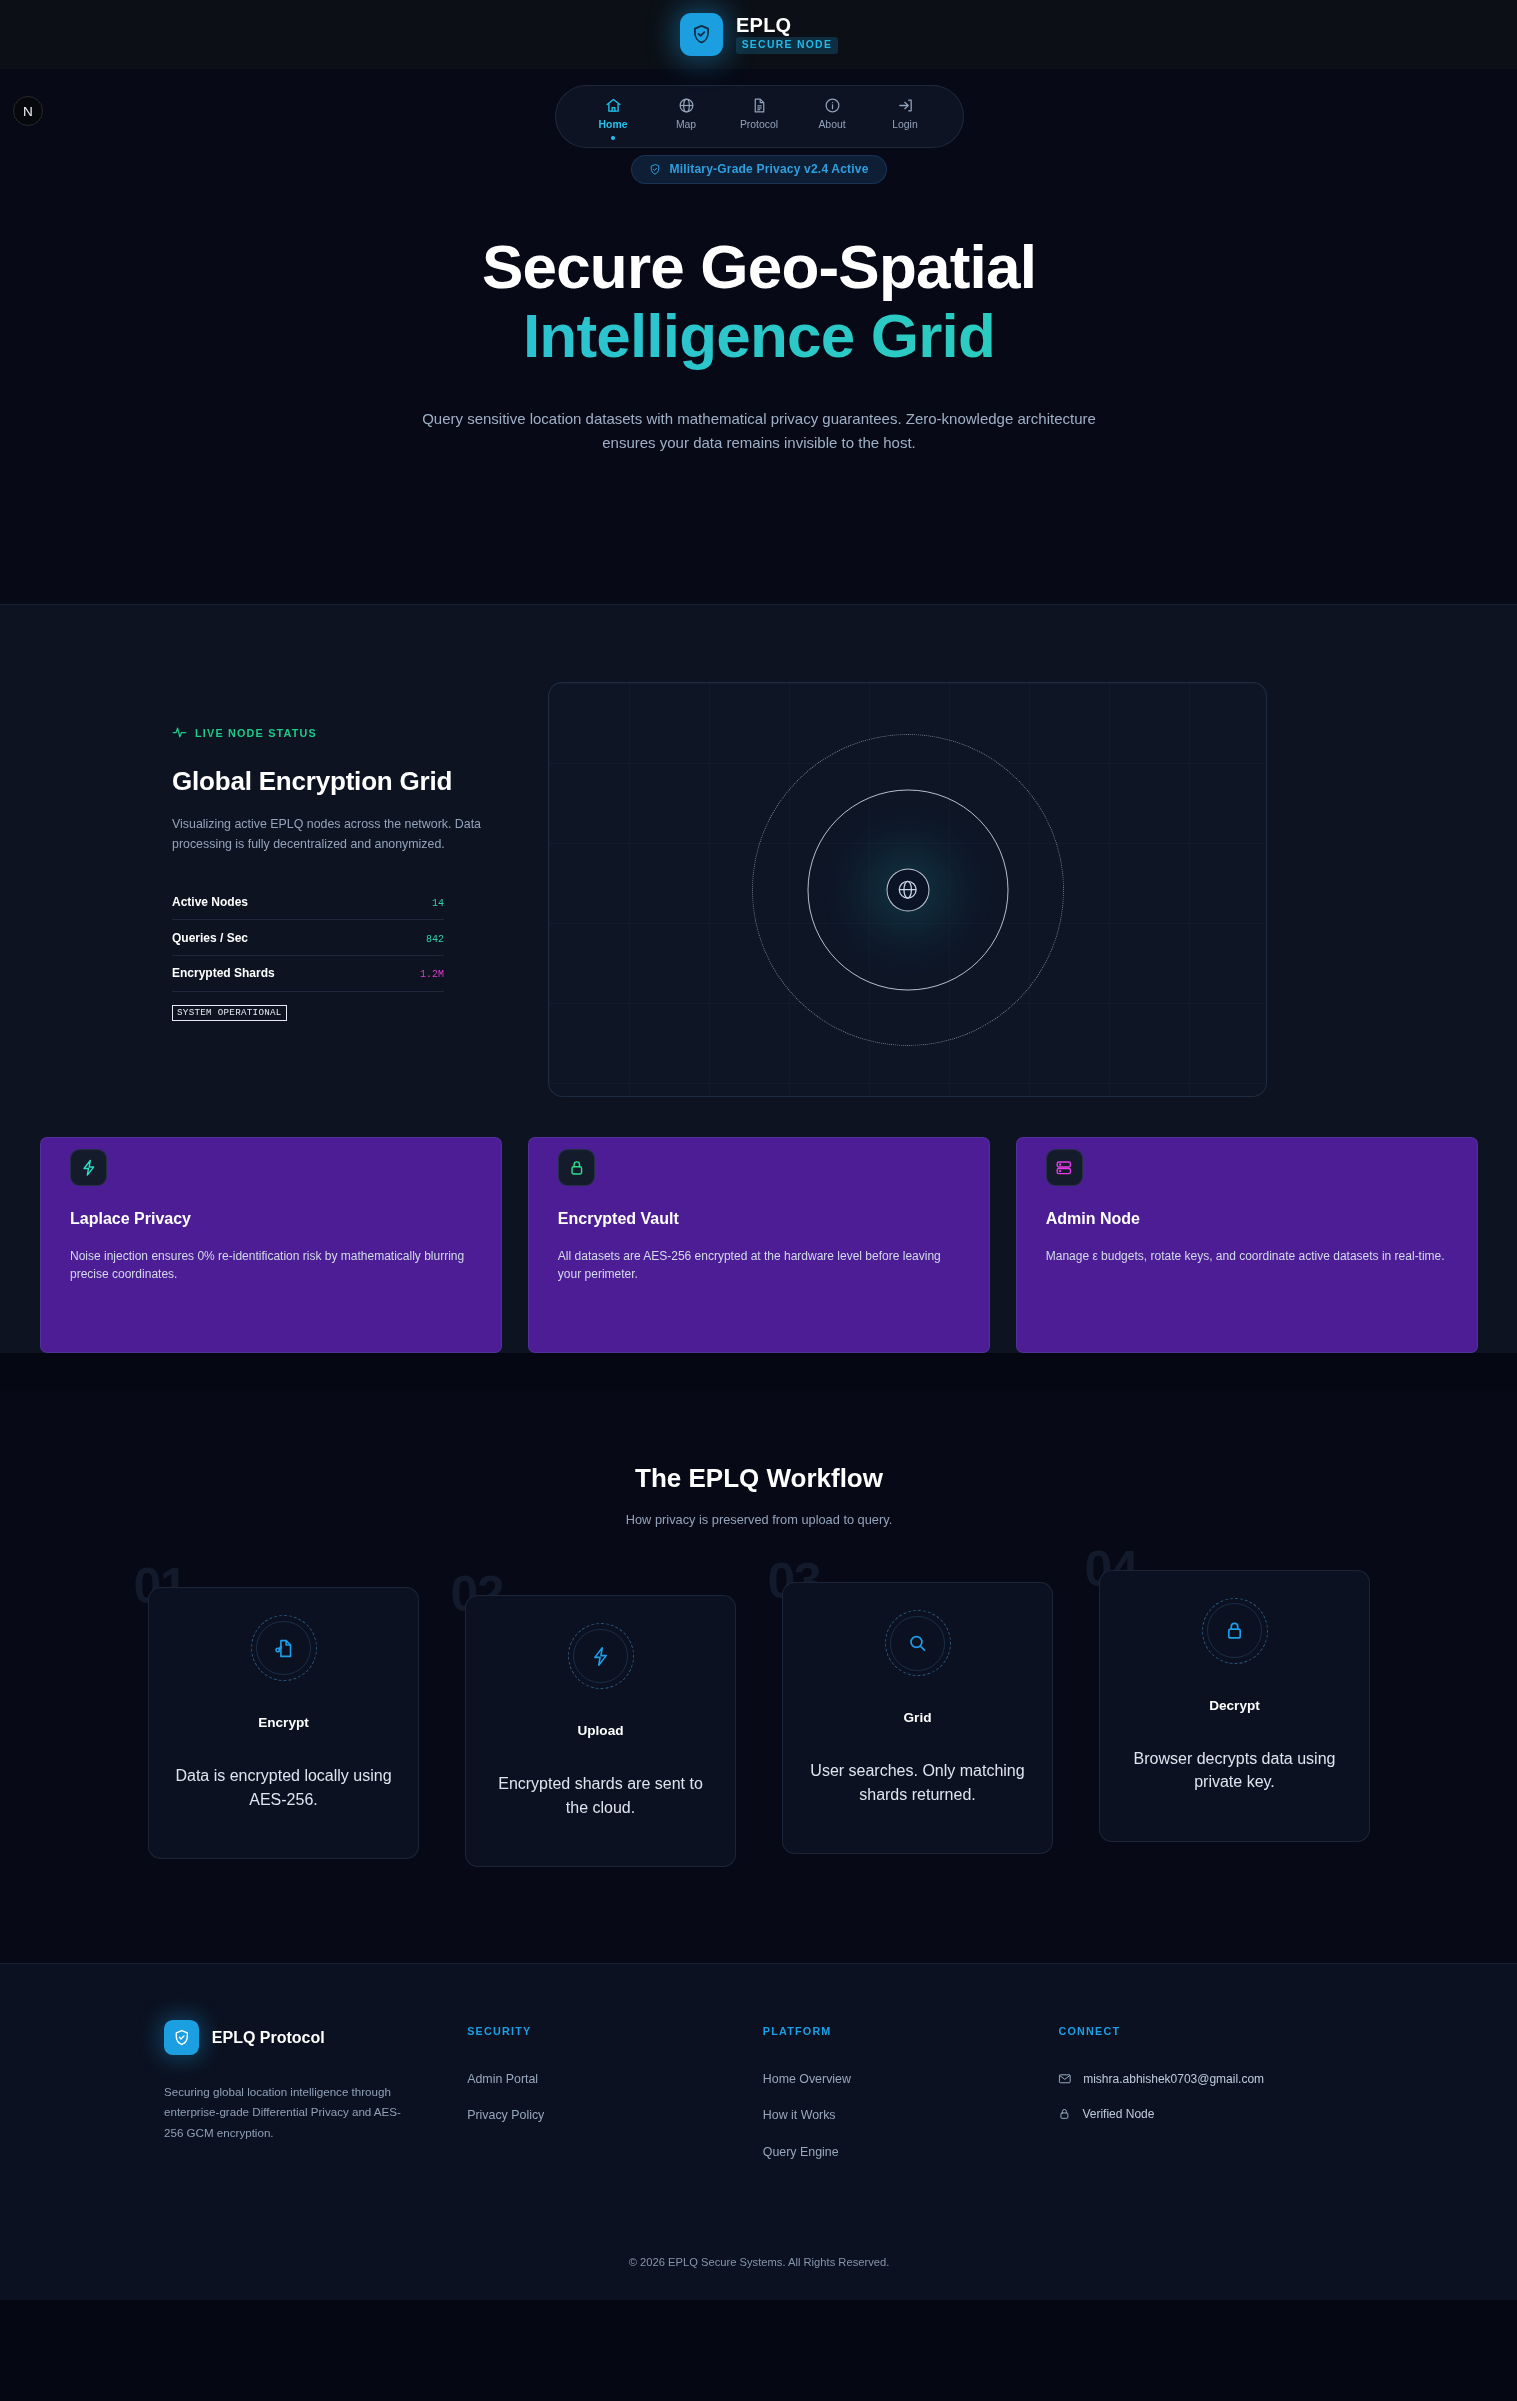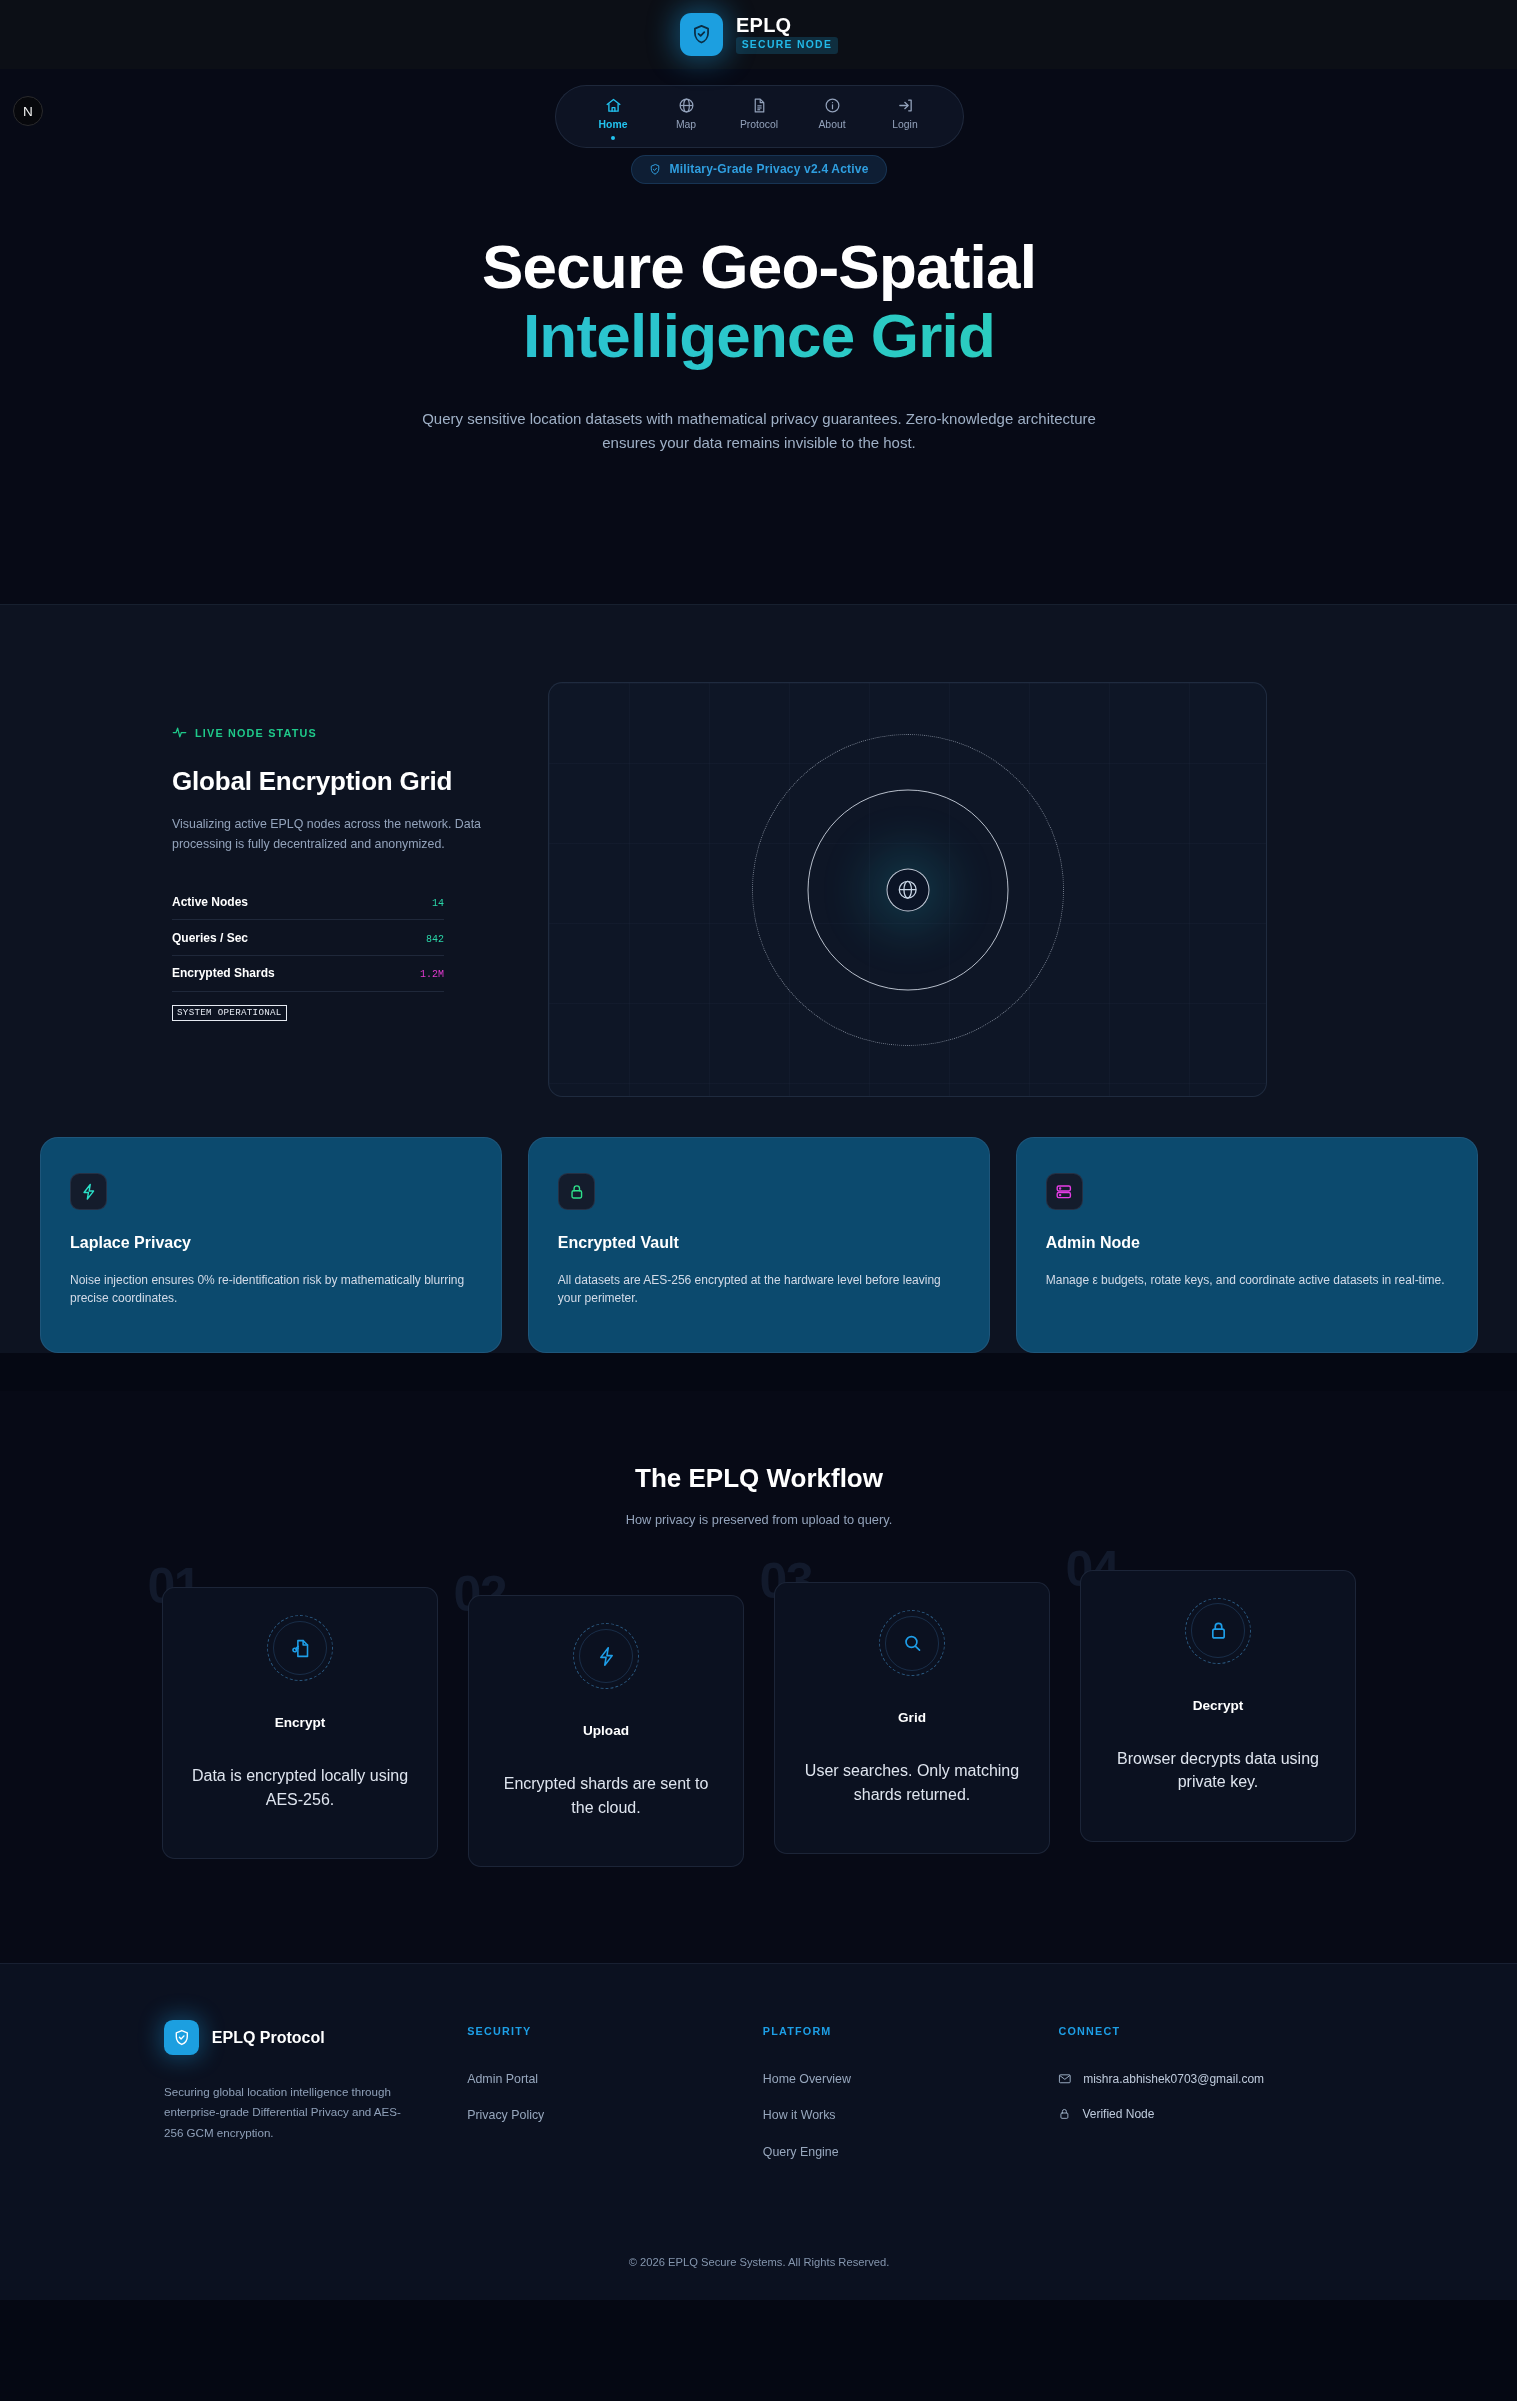--- a/index.html
+++ b/index.html
@@ -182,42 +182,42 @@
     background: #0b1426;
     border: 1.2px solid rgba(225,232,244,.85);
     display: flex; align-items: center; justify-content: center;
     box-shadow: 0 0 48px 21px rgba(30,170,190,.20);
   }
 
   
   .features { display: flex; gap: 25.6px; padding: 40px 16px 0; }
   .fcard {
     flex: 1;
-    background: #0c4a6e;
+    background: #4c1d95;
     border: 0.8px solid rgba(125,150,190,.16);
-    border-radius: 18px;
-    padding: 35px 29px 37px;
+    border-radius: 7px;
+    padding: 11px 29px 37px;
     min-height: 216px;
   }
   .ficon {
     width: 37px; height: 37px; border-radius: 9.6px;
     background: #141c2c;
     border: 0.8px solid rgba(125,150,190,.17);
     display: flex; align-items: center; justify-content: center;
   }
   .ftitle { margin-top: 24px; font-size: 16px; font-weight: 800; color: #fff; }
   .fdesc  { margin-top: 19px; font-size: 12px; line-height: 1.52; color: #d3dbe8; }
 
   
   .flow-sec { background: #070a16; margin-top: 38px; padding: 72px 0 96px; }
   .flow-h2 { text-align: center; font-size: 26px; font-weight: 800; color: #fff; }
   .flow-sub { text-align: center; margin-top: 17.6px; font-size: 12.8px; color: #93a3bb; }
   .steps {
     margin: 43px auto 0; width: 1222px;
-    display: flex; justify-content: center; gap: 30px;
+    display: flex; justify-content: center; gap: 46px;
     align-items: flex-start;
   }
   .step { position: relative; width: 276px; }
   .step.s1 { margin-top: 17.6px; }
   .step.s2 { margin-top: 25.6px; }
   .step.s3 { margin-top: 12.8px; }
   .step.s4 { margin-top: 0px; }
   .step-num {
     position: absolute; left: -14.4px; top: -30px;
     font-size: 50px; font-weight: 800; color: #121a2c;

